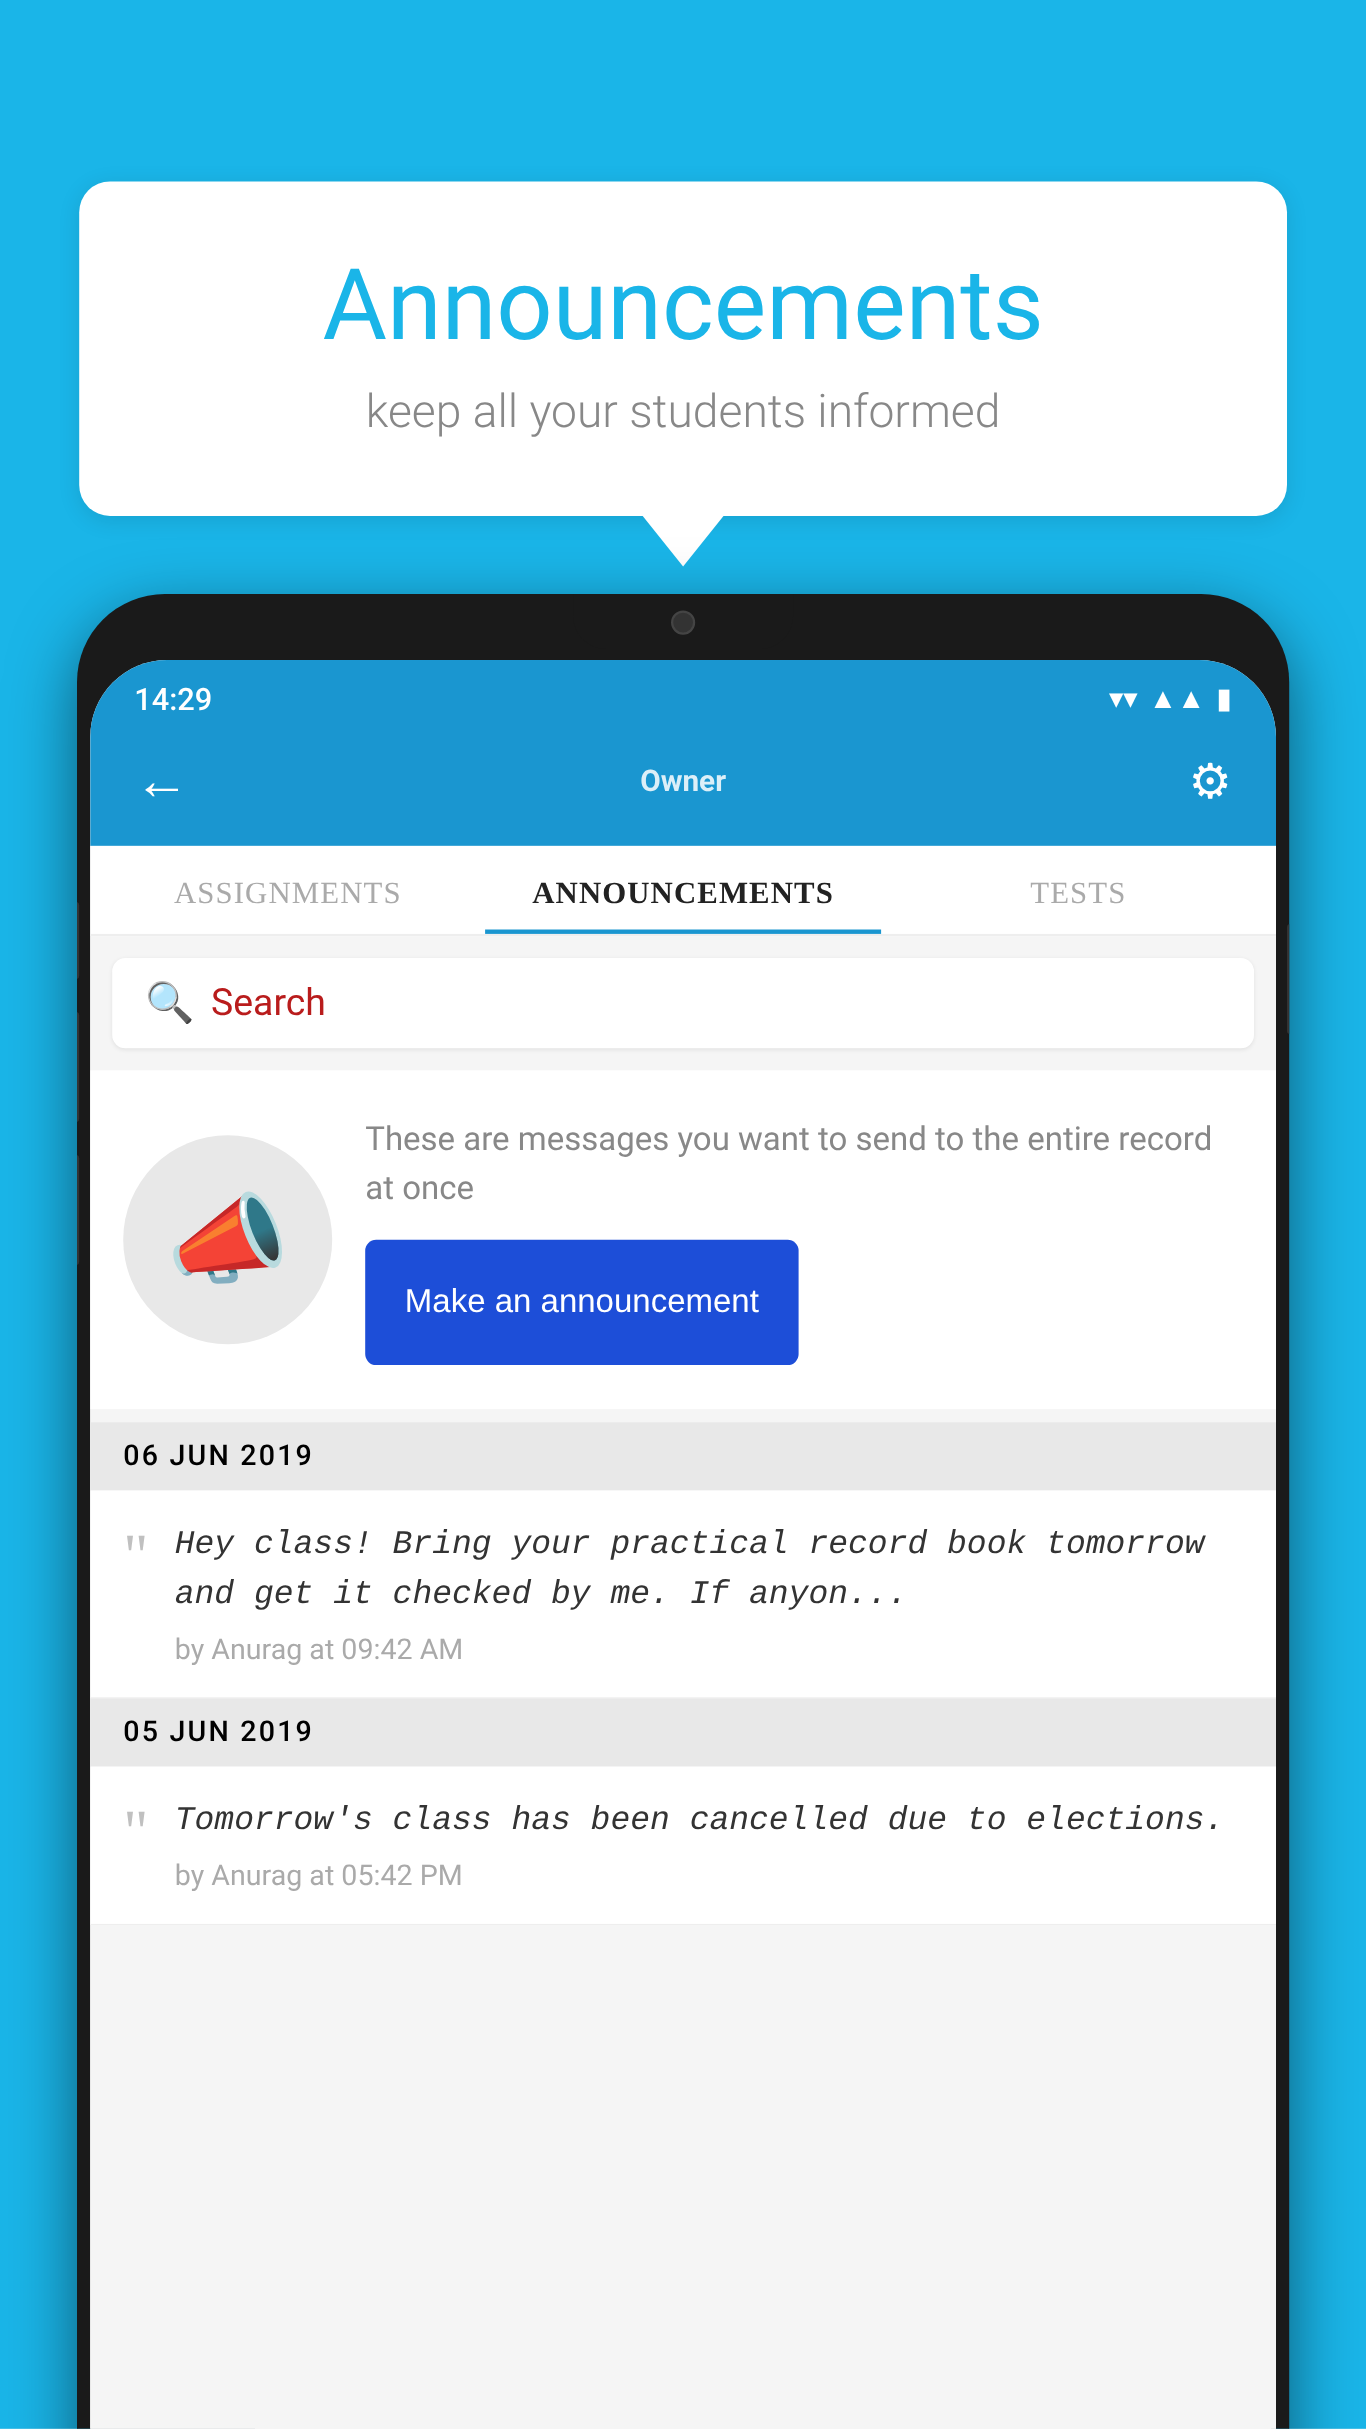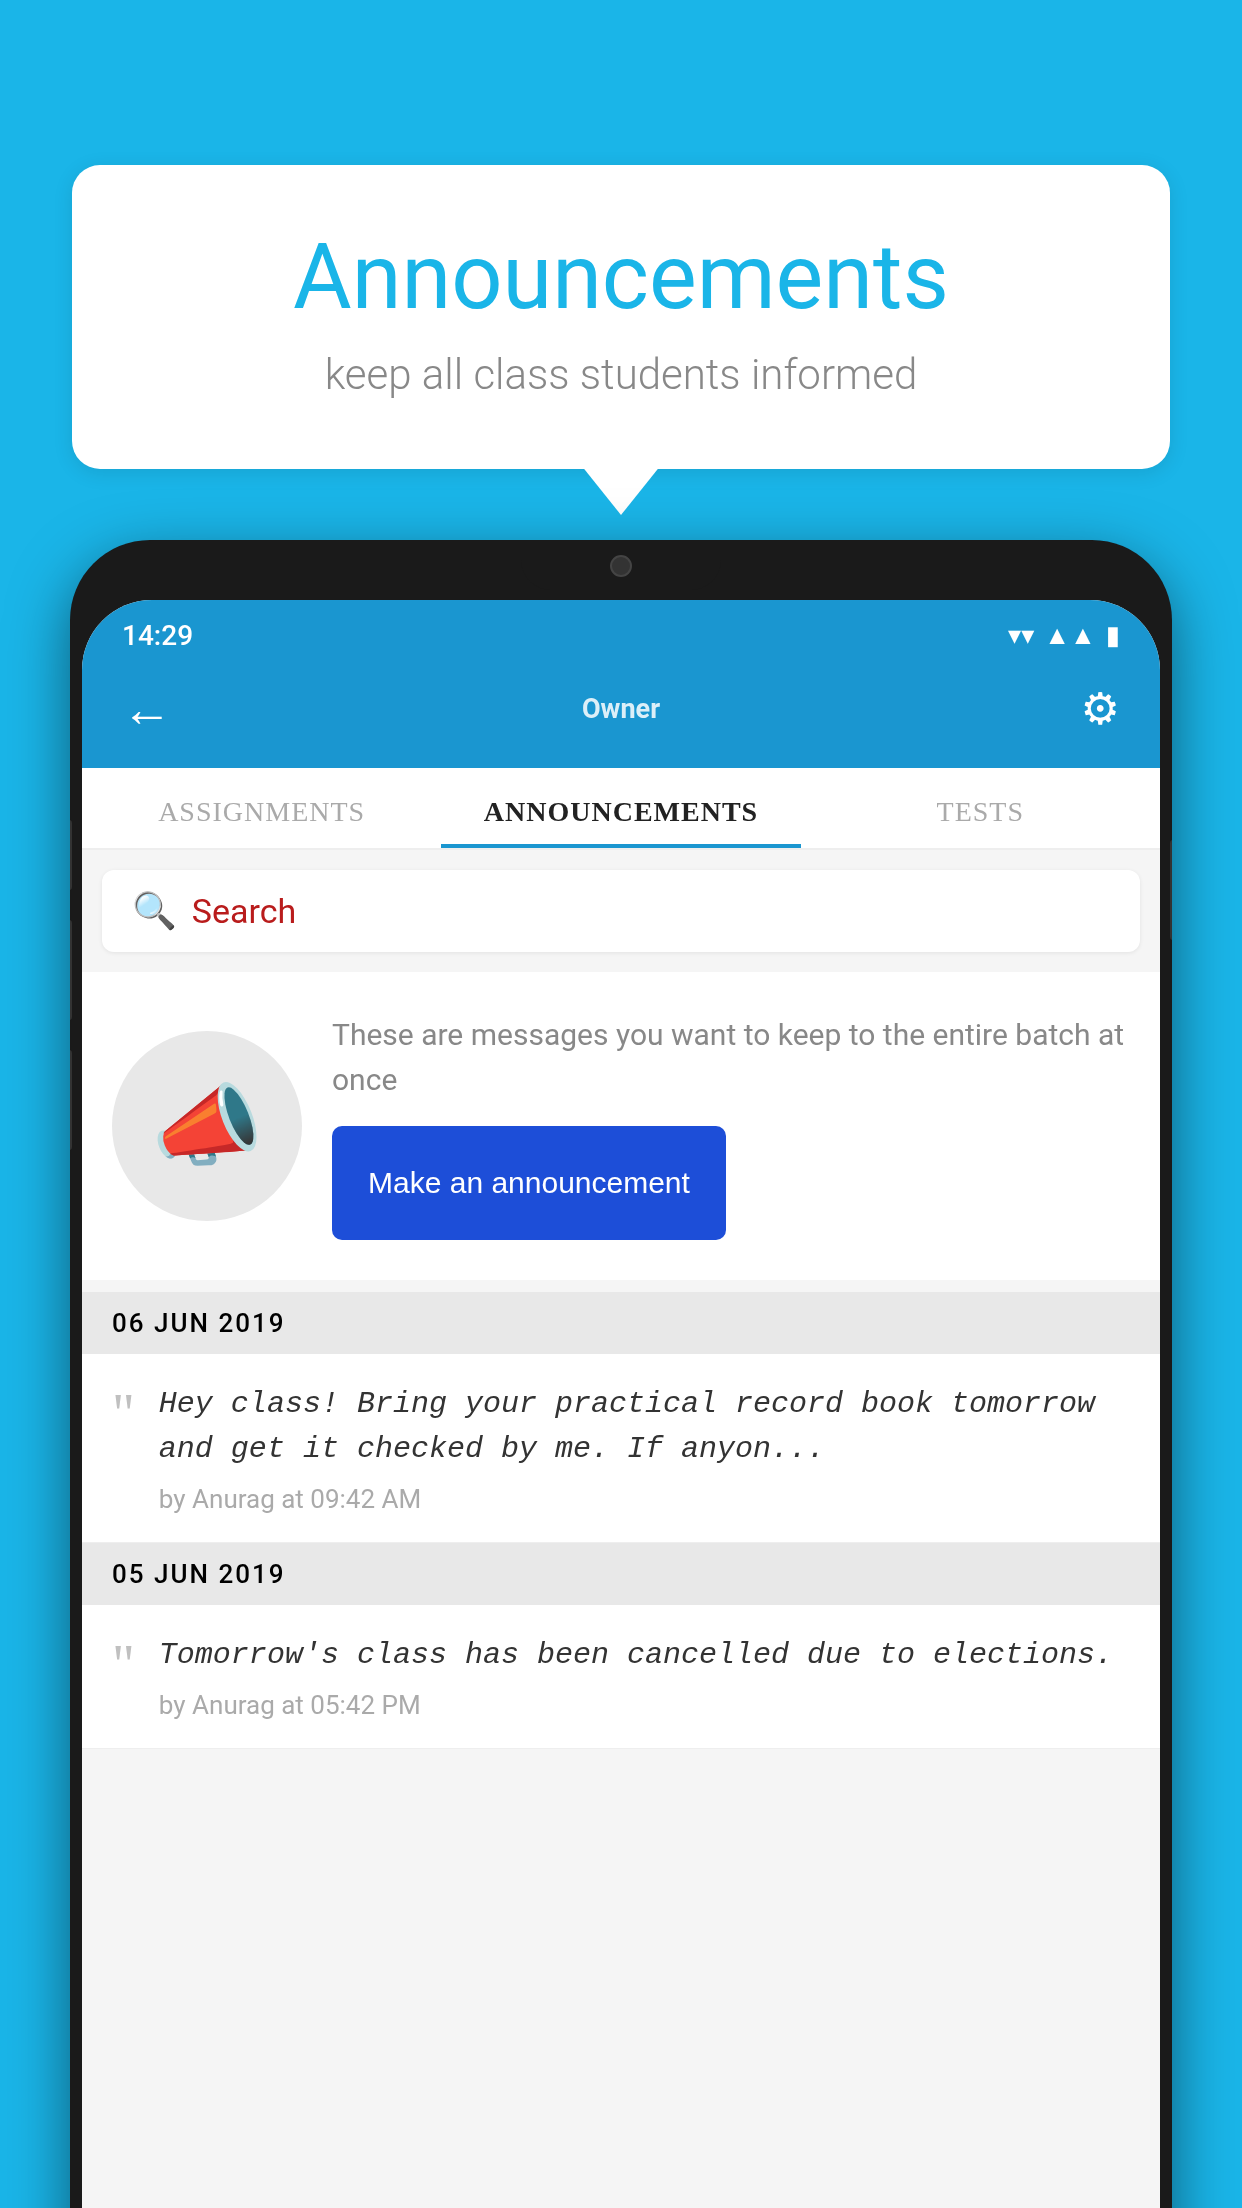--- a/index.html
+++ b/index.html
@@ -382,21 +382,21 @@
       background: #333;
       border-radius: 0 3px 3px 0;
     }
   </style>
 </head>
 <body>
 
 <div class="speech-bubble-container">
   <div class="speech-bubble">
     <div class="bubble-title">Announcements</div>
-    <div class="bubble-subtitle">keep all class students informed</div>
+    <div class="bubble-subtitle">keep all your students informed</div>
   </div>
 </div>
 
 <div class="phone-wrapper">
   <div class="phone">
 
     <div class="phone-side-btn-right"></div>
     <div class="phone-side-btn-left1"></div>
     <div class="phone-side-btn-left2"></div>
     <div class="phone-side-btn-left3"></div>
@@ -442,21 +442,21 @@
           <div class="search-bar">
             <span class="search-icon-wrap">🔍</span>
             <span class="search-placeholder">Search</span>
           </div>
 
           <div class="promo-card">
             <div class="promo-icon-circle">
               <span>📣</span>
             </div>
             <div class="promo-text-area">
-              <div class="promo-description">These are messages you want to keep to the entire batch at once</div>
+              <div class="promo-description">These are messages you want to send to the entire record at once</div>
               <button class="make-announcement-btn">Make an announcement</button>
             </div>
           </div>
 
           <div class="date-separator">06  JUN  2019</div>
 
           <div class="announcement-item">
             <div class="quote-icon">"</div>
             <div class="announcement-text-area">
               <div class="announcement-message">Hey class! Bring your practical record book tomorrow and get it checked by me. If anyon...</div>

